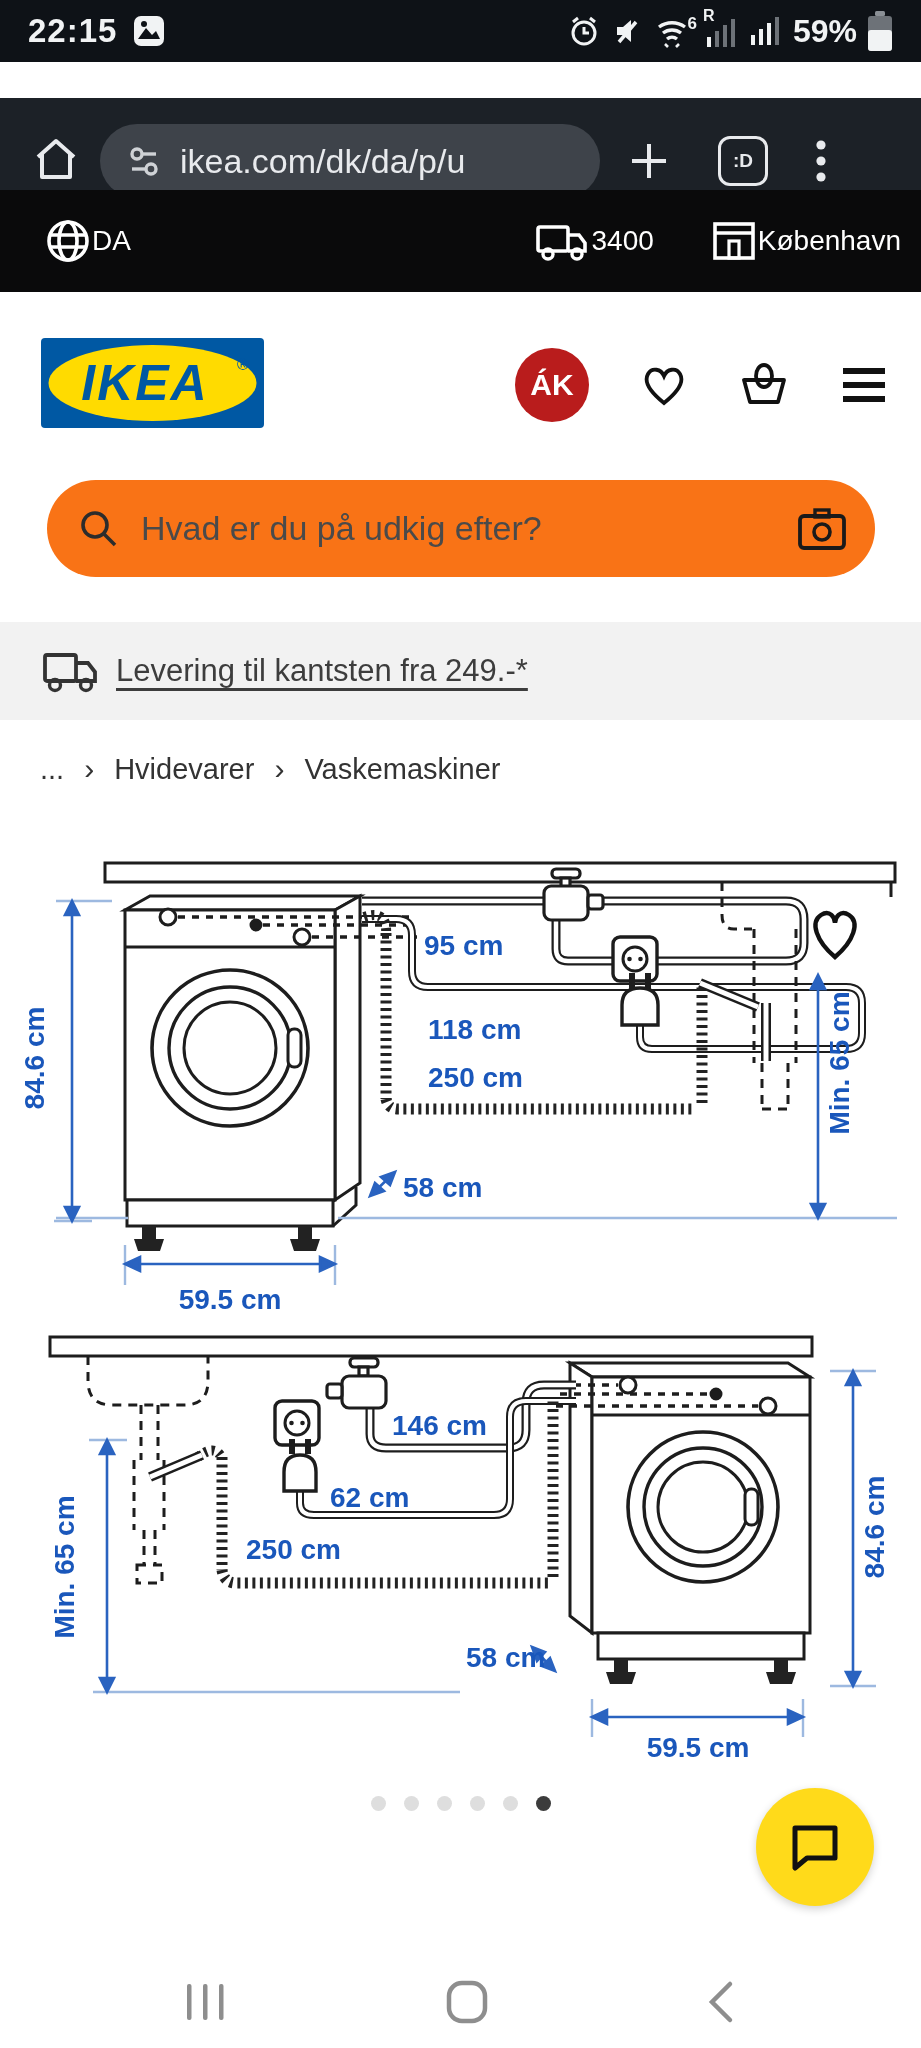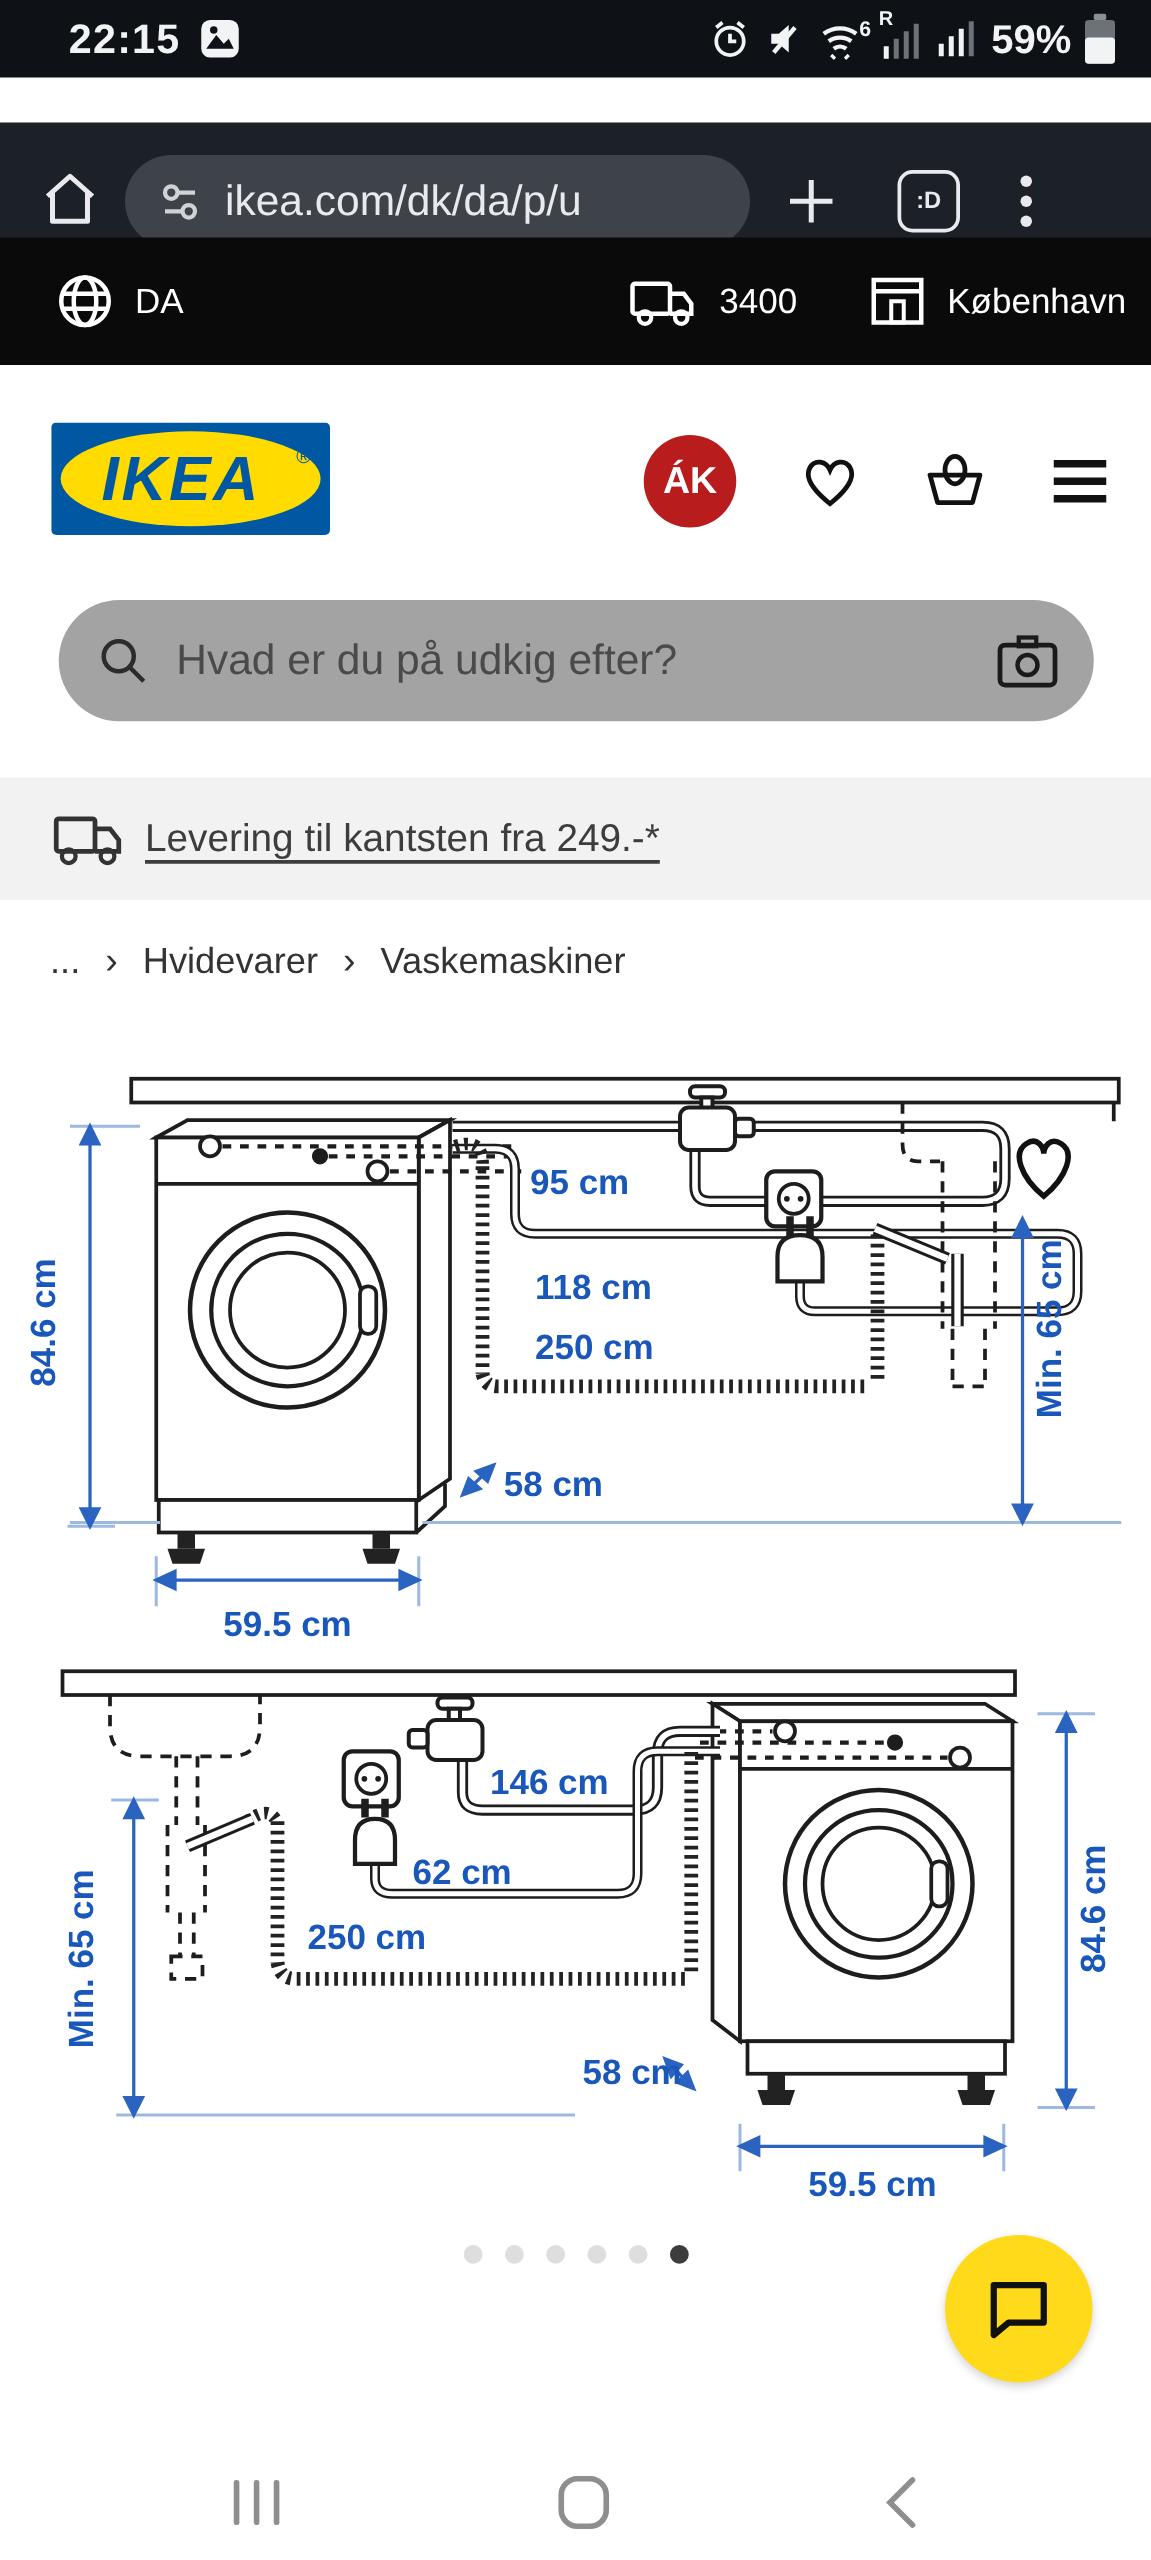--- a/index.html
+++ b/index.html
@@ -2,45 +2,45 @@
 <html><head>
 <meta charset="utf-8">
 <style>
   html,body{margin:0;padding:0;background:#555;}
   .phone{position:relative;width:921px;height:2048px;background:#ffffff;overflow:hidden;
          font-family:"Liberation Sans", sans-serif;}
   .abs{position:absolute;}
 
   
   .status-bar{left:0;top:0;width:921px;height:62px;background:#0e1217;display:flex;align-items:center;color:#f1f3f4;}
-  .status-time{font-size:33px;font-weight:700;margin-left:55px;letter-spacing:1px;}
+  .status-time{font-size:33px;font-weight:700;margin-left:28px;letter-spacing:1px;}
   .status-left-icons{margin-left:14px;display:flex;align-items:center;}
   .status-right{margin-left:auto;margin-right:28px;display:flex;align-items:center;gap:10px;}
   .status-pct{font-size:32px;font-weight:700;}
 
   
   .browser-bar{left:0;top:62px;width:921px;height:126px;background:#1c2127;display:flex;align-items:center;border-bottom:2px solid #2b3037;margin-top:36px;}
   .url-pill{height:74px;background:#3e434a;border-radius:40px;flex:1;margin:0 26px 0 18px;display:flex;align-items:center;max-width:500px;}
   .url-text{color:#e8eaed;font-size:34px;margin-left:14px;white-space:nowrap;overflow:hidden;}
   .browser-home{margin-left:30px;}
   .tab-box{width:44px;height:44px;border:3.5px solid #e8eaed;border-radius:12px;color:#e8eaed;
            font-size:19px;font-weight:700;display:flex;align-items:center;justify-content:center;}
   .browser-actions{display:flex;align-items:center;gap:46px;margin-right:26px;}
 
   
   .site-bar{left:0;top:190px;width:921px;height:102px;background:#0a0a0b;display:flex;align-items:center;color:#ffffff;font-size:28px;}
-  .site-group{display:flex;align-items:center;gap:16px;}
+  .site-group{display:flex;align-items:center;}
 
   
   .logo{left:41px;top:338px;width:182px;height:90px;}
   .hdr-actions{right:34px;top:340px;display:flex;align-items:center;gap:52px;height:90px;}
   .avatar{width:74px;height:74px;border-radius:50%;background:#b91c1c;color:#fff;display:flex;align-items:center;justify-content:center;font-size:30px;font-weight:700;}
 
   
-  .search-row{left:47px;top:480px;width:828px;height:97px;background:#a3a3a3;border-radius:50px;display:flex;align-items:center;}
+  .search-row{left:47px;top:480px;width:828px;height:97px;background:#f97316;border-radius:50px;display:flex;align-items:center;}
   .search-input{flex:1;border:none;background:transparent;outline:none;font-size:34px;color:#3c3c3c;
                 font-family:"Liberation Sans", sans-serif;margin-left:18px;}
   .search-input::placeholder{color:#4a4a4a;opacity:1;}
 
   
   .delivery{left:0;top:622px;width:921px;height:98px;background:#f2f2f2;display:flex;align-items:center;}
   .delivery-link{font-size:31px;color:#3d3d3d;text-decoration:underline;text-underline-offset:7px;margin-left:16px;}
 
   
   .breadcrumb{left:40px;top:752px;display:flex;align-items:center;gap:20px;font-size:29px;color:#333;}

